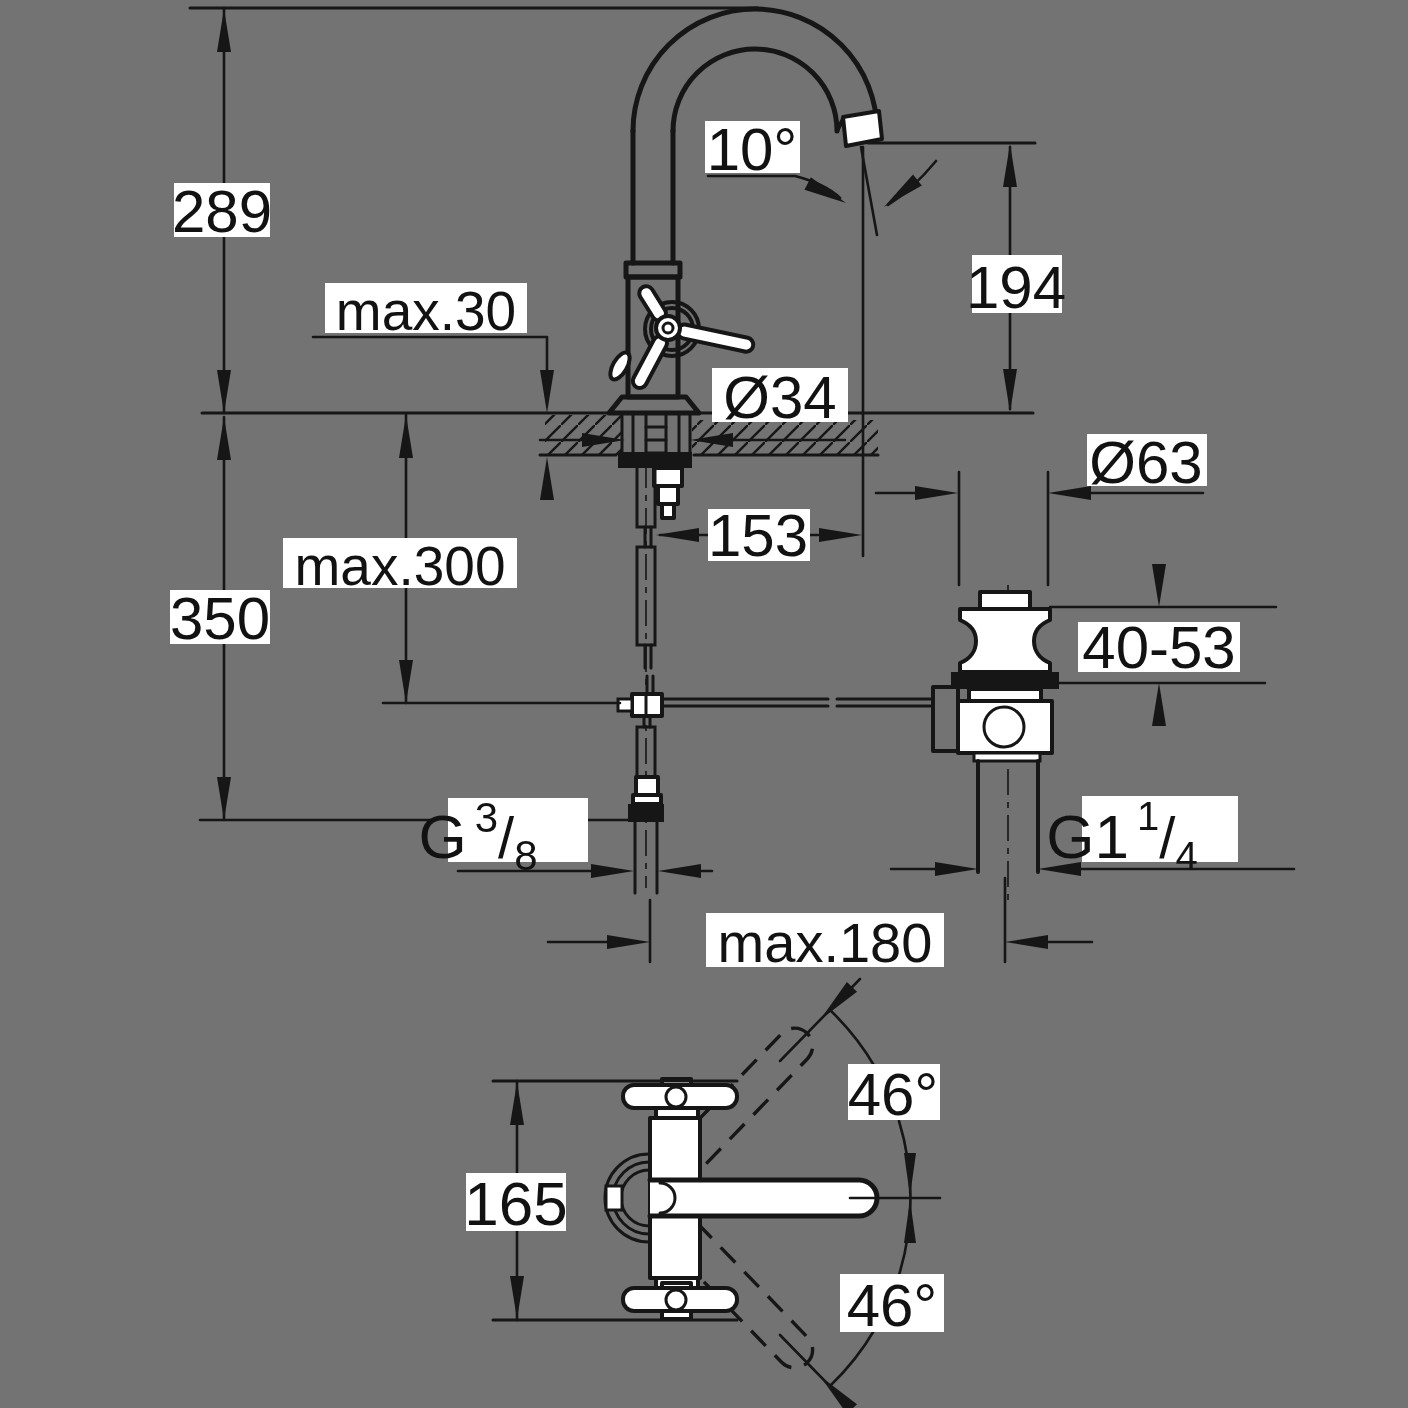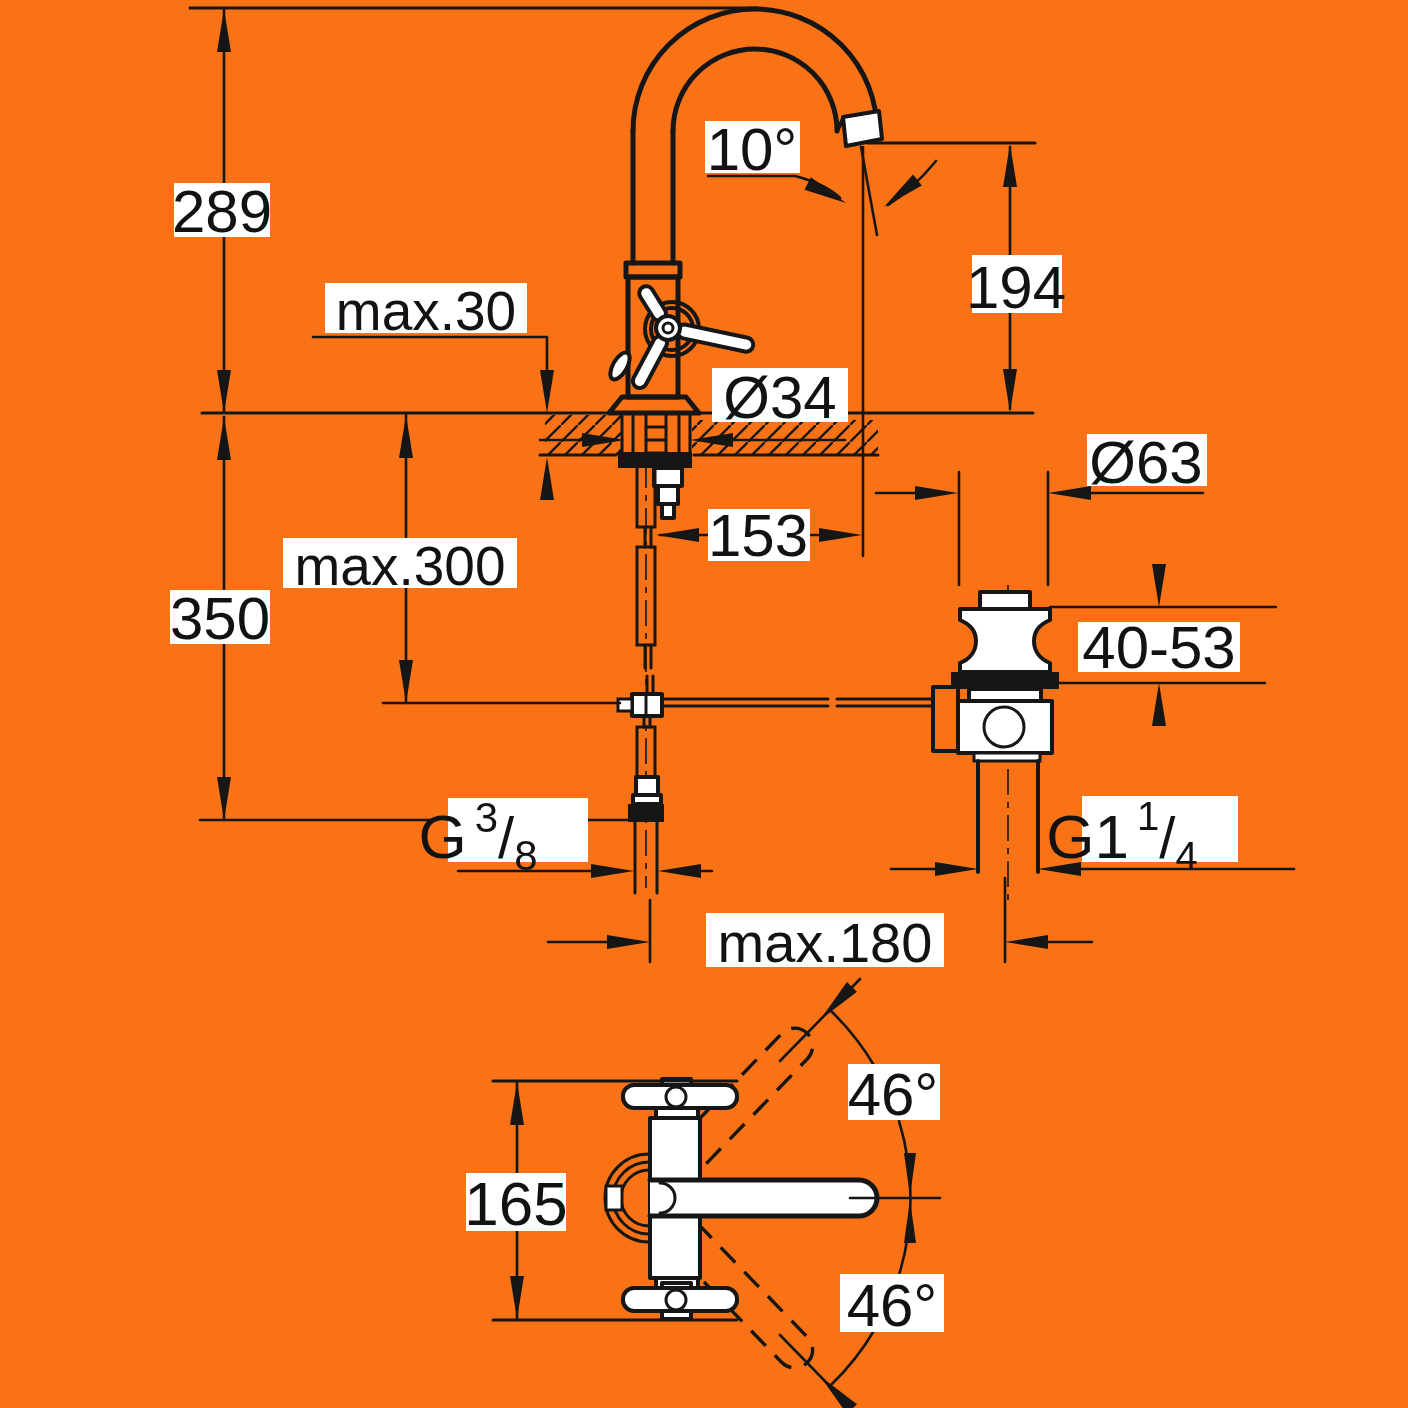--- a/index.html
+++ b/index.html
@@ -1,16 +1,16 @@
 <!DOCTYPE html>
 <html><head>
 <meta charset="utf-8">
 <style>
   html,body{margin:0;padding:0;background:#ffffff;}
-  .stage{width:1408px;height:1408px;position:relative;background:#f97316;overflow:hidden;}
+  .stage{width:1408px;height:1408px;position:relative;background:#737373;overflow:hidden;}
   svg{display:block;}
   text{font-family:"Liberation Sans", sans-serif; fill:#121212;}
   .obj{stroke:#161616;stroke-width:5;fill:none;stroke-linecap:round;stroke-linejoin:round;}
   .obj4{stroke:#161616;stroke-width:4;fill:none;stroke-linecap:round;stroke-linejoin:round;}
   .obj3{stroke:#161616;stroke-width:3;fill:none;stroke-linecap:round;}
   .thin{stroke:#161616;stroke-width:2.6;fill:none;stroke-linecap:round;}
   .ref{stroke:#161616;stroke-width:3;fill:none;stroke-linecap:round;}
   .arrow{fill:#161616;stroke:none;}
   .whitefill{fill:#ffffff;}
   .mask{fill:#ffffff;stroke:none;}

